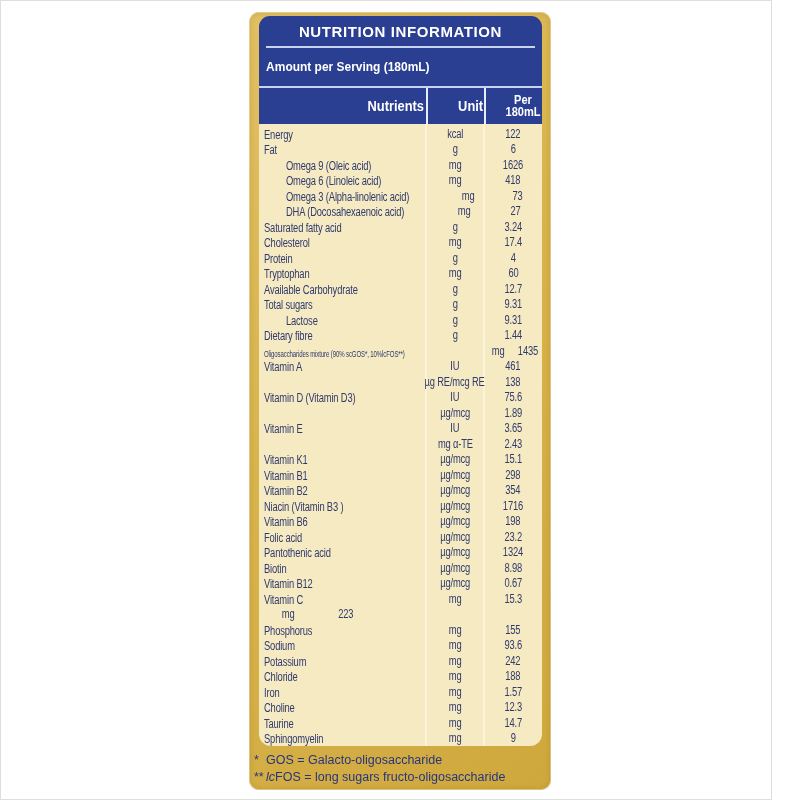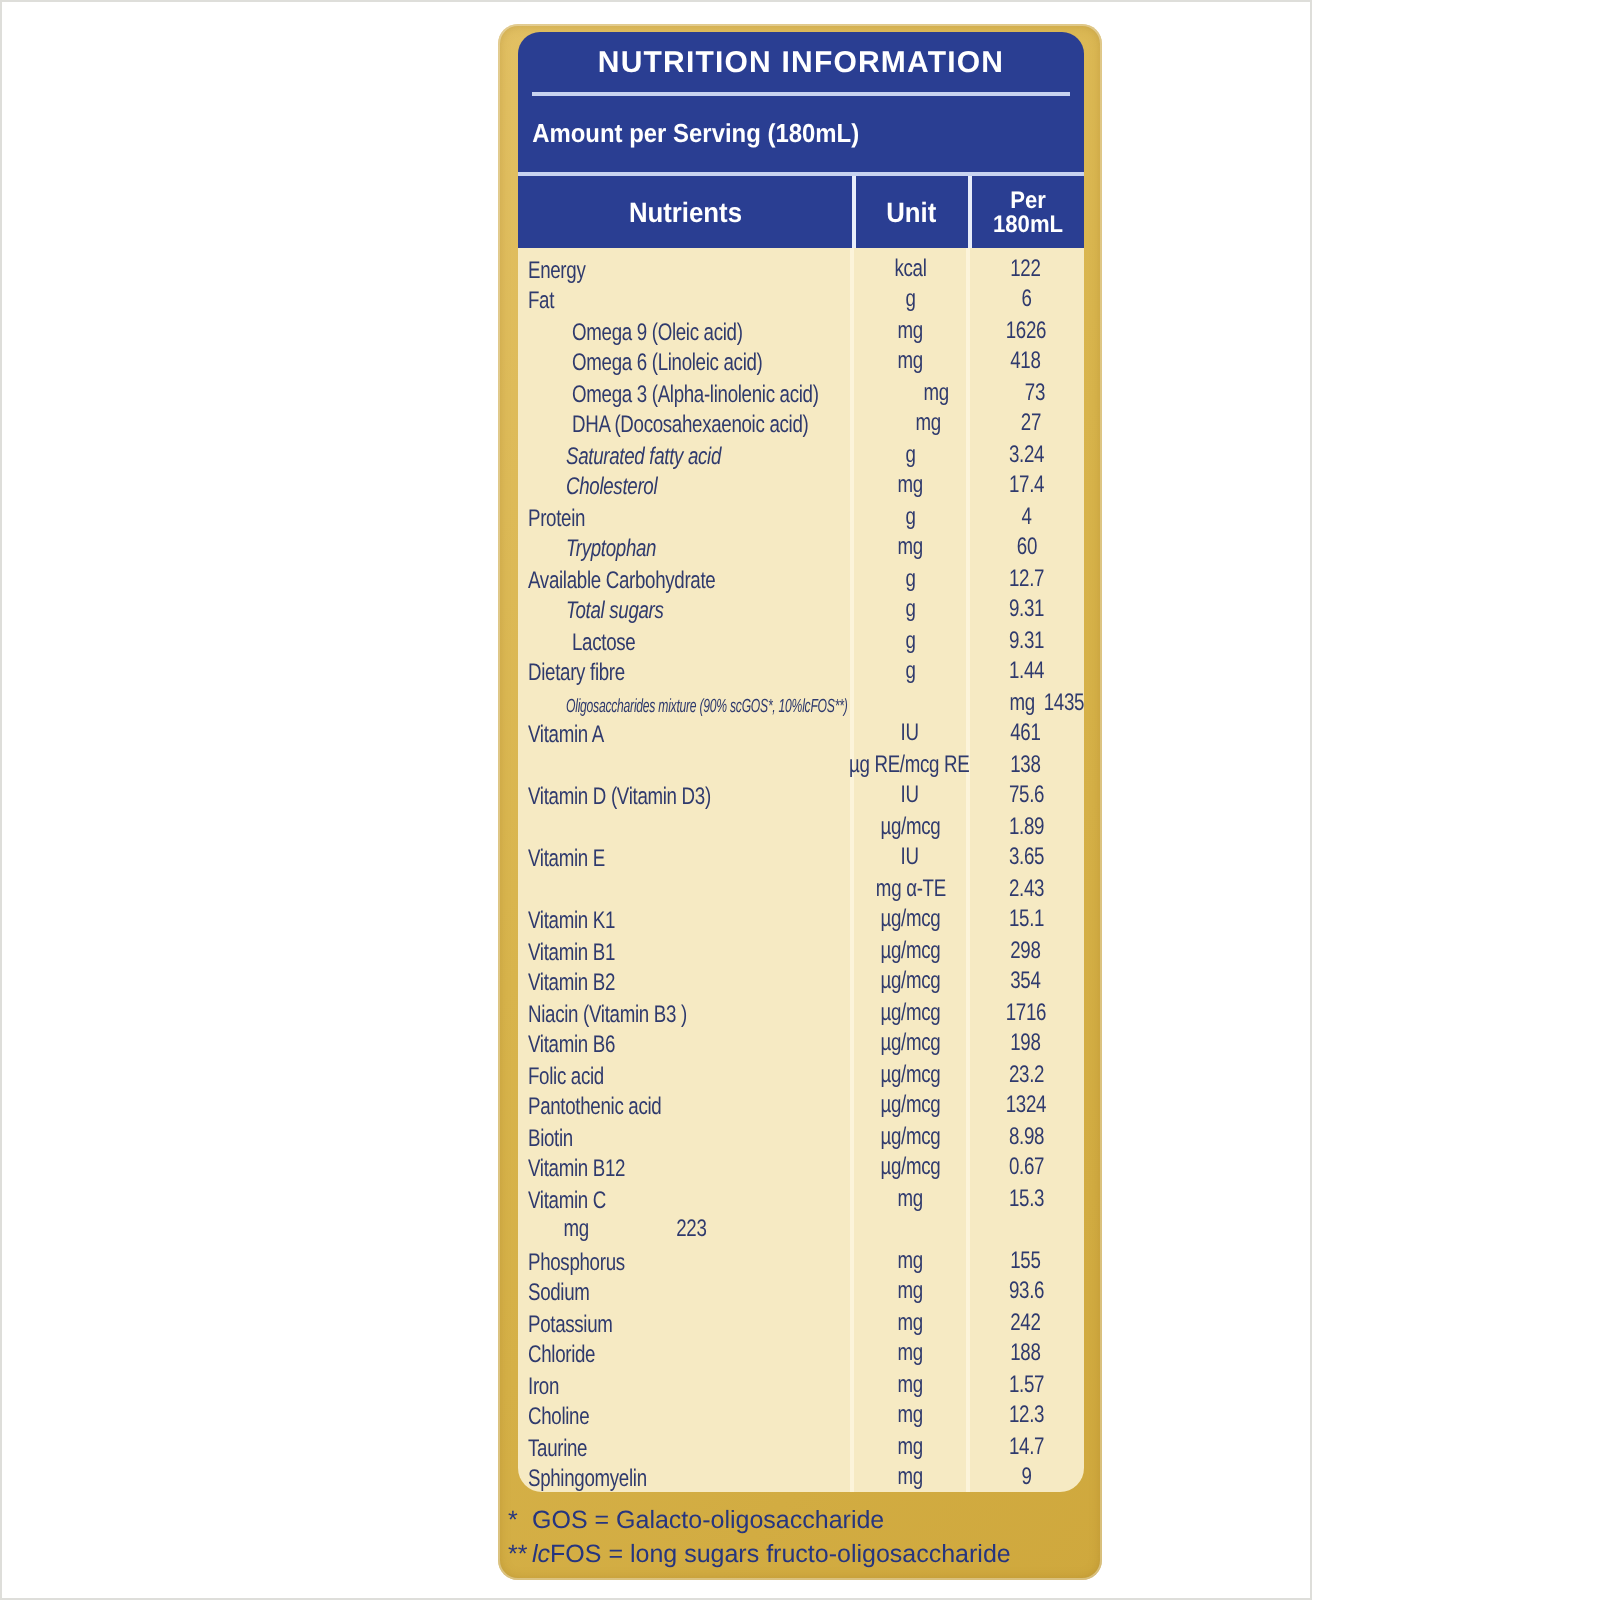--- a/index.html
+++ b/index.html
@@ -1,20 +1,20 @@
 <!DOCTYPE html>
 <html><head>
 <meta charset="utf-8">
 <style>
   * { margin:0; padding:0; box-sizing:border-box; }
   html,body { background:#fff; }
   body { font-family:"Liberation Sans", sans-serif; }
 
   .canvas {
-    position:relative; width:656px; height:800px;
+    position:relative; width:772px; height:800px;
     background:#ffffff; border:1px solid #dededa; overflow:hidden;
   }
 
   
   .panel {
     position:absolute; left:248px; top:11px; width:302px; height:778px;
     background:linear-gradient(135deg,#e2c063 0%,#d8b44c 45%,#cfa83d 100%);
     border-radius:10px;
     box-shadow: inset 0 0 0 1px rgba(255,255,255,0.35), inset 0 0 6px rgba(140,100,20,0.35);
   }
@@ -30,21 +30,21 @@
     font-weight:bold; font-size:15px; letter-spacing:0.6px;
   }
   .hdr-rule { height:2px; background:#c8d3f0; margin:0 7px; }
   .hdr-rule.full { margin:0; }
   .hdr-serving {
     height:38px; line-height:38px; 
     font-weight:bold; font-size:13px;
   }
   .hdr-serving .cond, .ch .cond { display:inline-block; transform:scaleX(0.92); transform-origin:50% 50%; white-space:nowrap; }
   .col-head { flex:1; display:flex; }
-  .ch { display:flex; align-items:center; justify-content:center; font-weight:bold; }
+  .ch { display:flex; align-items:center; justify-content:flex-end; font-weight:bold; }
   .ch.c1 { width:167px; font-size:14px; }
   .ch.c2 { width:58px; font-size:14px; border-left:2px solid #e8edfa; }
   .ch.c3 { width:58px; font-size:12px; border-left:2px solid #e8edfa; }
   .pre { white-space:pre-line !important; text-align:center; line-height:12.5px; }
 
   
   .body {
     position:absolute; left:10px; top:112px; width:283px; height:622px;
     background:#f6eac3; border-radius:0 0 12px 12px; overflow:hidden;
     padding-top:2px;
@@ -54,21 +54,21 @@
   .vline.v2 { left:224px; }
 
   .row { display:flex; height:15.5px; color:#2f3a6d; position:relative; }
   .cell { overflow:visible; white-space:nowrap; }
   .cell.name { flex:1; display:flex; align-items:flex-end; }
   .cell.unit, .cell.value { width:58px; display:flex; align-items:center; justify-content:center; }
   .cell .t { display:inline-block; font-size:12px; letter-spacing:-0.2px; transform:scaleX(0.78); }
   .cell.name .t { transform-origin:0 50%; }
   .cell.unit .t, .cell.value .t { transform-origin:50% 50%; }
   .row.indent0 .cell.name { padding-left:5px; }
-  .row.indent1 .cell.name { padding-left:24px;font-style:italic; }
+  .row.indent1 .cell.name { padding-left:5px; }
   .row.indent2 .cell.name { padding-left:27px; }
   .row.small .cell.name .t { font-size:9.5px; transform:scaleX(0.64); }
 
   
   .footnotes {
     position:absolute; left:0; right:0; top:738px; height:40px;
     color:#26357f; font-weight:normal; font-size:12.5px;
     padding:2px 0 0 5px; line-height:17px;
   }
   .fn { white-space:nowrap; }

